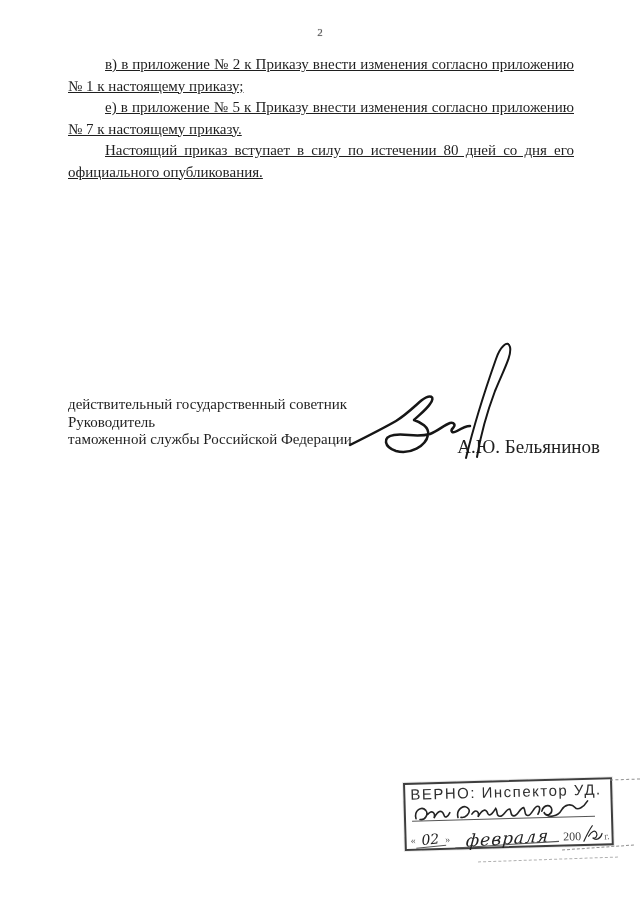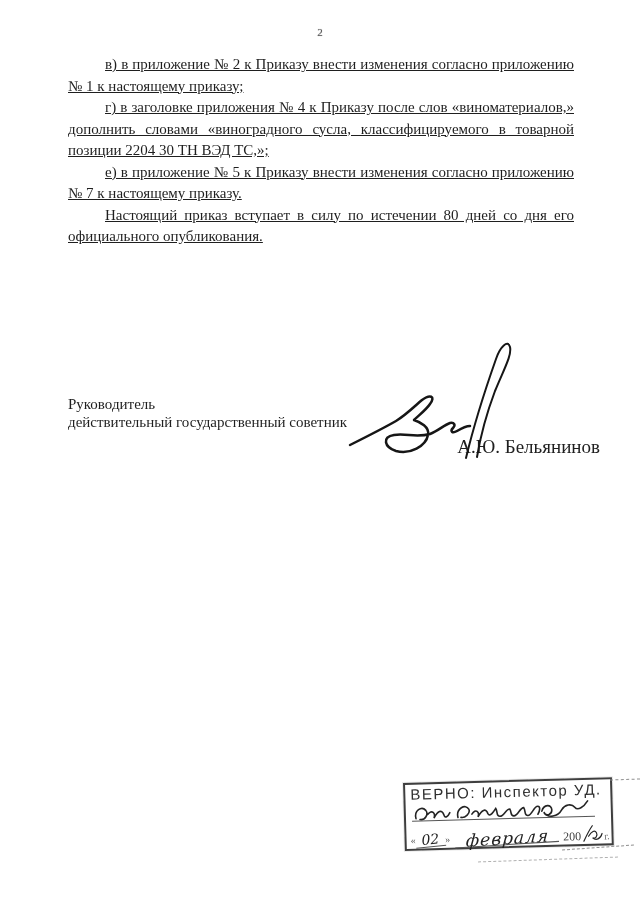--- a/index.html
+++ b/index.html
@@ -103,28 +103,28 @@
 </style>
 </head>
 <body>
 
 <div class="page">
 
   <div class="page-number">2</div>
 
   <div class="body-text">
     <p>в) в приложение № 2 к Приказу внести изменения согласно приложению № 1 к настоящему приказу;</p>
-    <p>г) в заголовке приложения № 4 к Приказу после слов «виноматериалов,» дополнить словами «виноградного сусла, классифицируемого в товарной позиции 2204 30 ТН ВЭД ТС,»;</p>
     <p>е) в приложение № 5 к Приказу внести изменения согласно приложению № 7 к настоящему приказу.</p>
     <p>Настоящий приказ вступает в силу по истечении 80 дней со дня его официального опубликования.</p>
   </div>
 
   <div class="sig-block">
+    <div>действительный государственный советник</div>
     <div>Руководитель</div>
-    <div>действительный государственный советник</div>
+    <div>таможенной службы Российской Федерации</div>
   </div>
 
   <div class="signer-name">А.Ю. Бельянинов</div>
 
   <svg class="signature-svg" viewBox="0 0 200 132">
     <path stroke-width="2.5" d="M 12 112 C 28 104, 44 96, 58 88 C 68 82, 78 72, 84 67 C 92 61, 98 63, 92 71 C 88 77, 80 83, 76 87 C 82 89, 92 94, 90 102 C 88 113, 72 122, 58 118 C 46 114, 44 104, 56 102 C 68 100, 78 105, 92 101 C 100 98, 106 92, 112 90 C 116 89, 118 92, 115 95 C 112 98, 114 101, 119 98 C 124 95, 128 93, 132 93"></path>
     <path stroke-width="2" d="M 128 125 C 134 100, 146 60, 158 26 C 162 14, 170 6, 172 14 C 174 22, 166 36, 157 58 C 148 82, 142 106, 139 124"></path>
   </svg>
 
   <div class="stamp">

